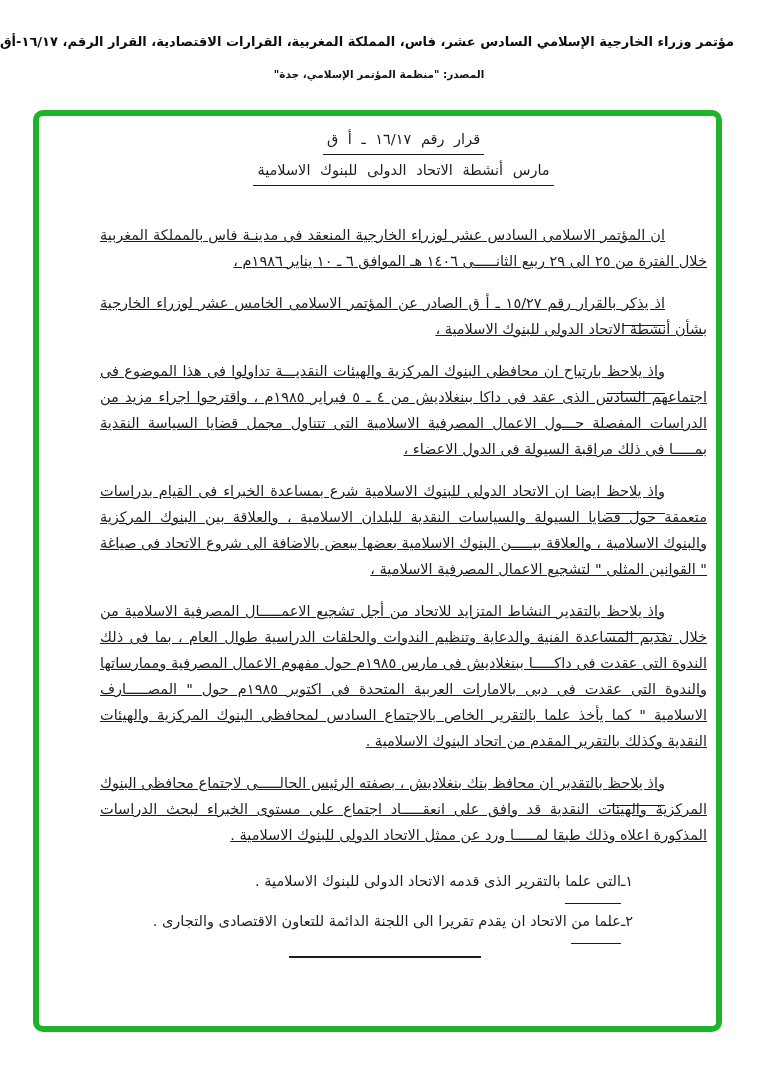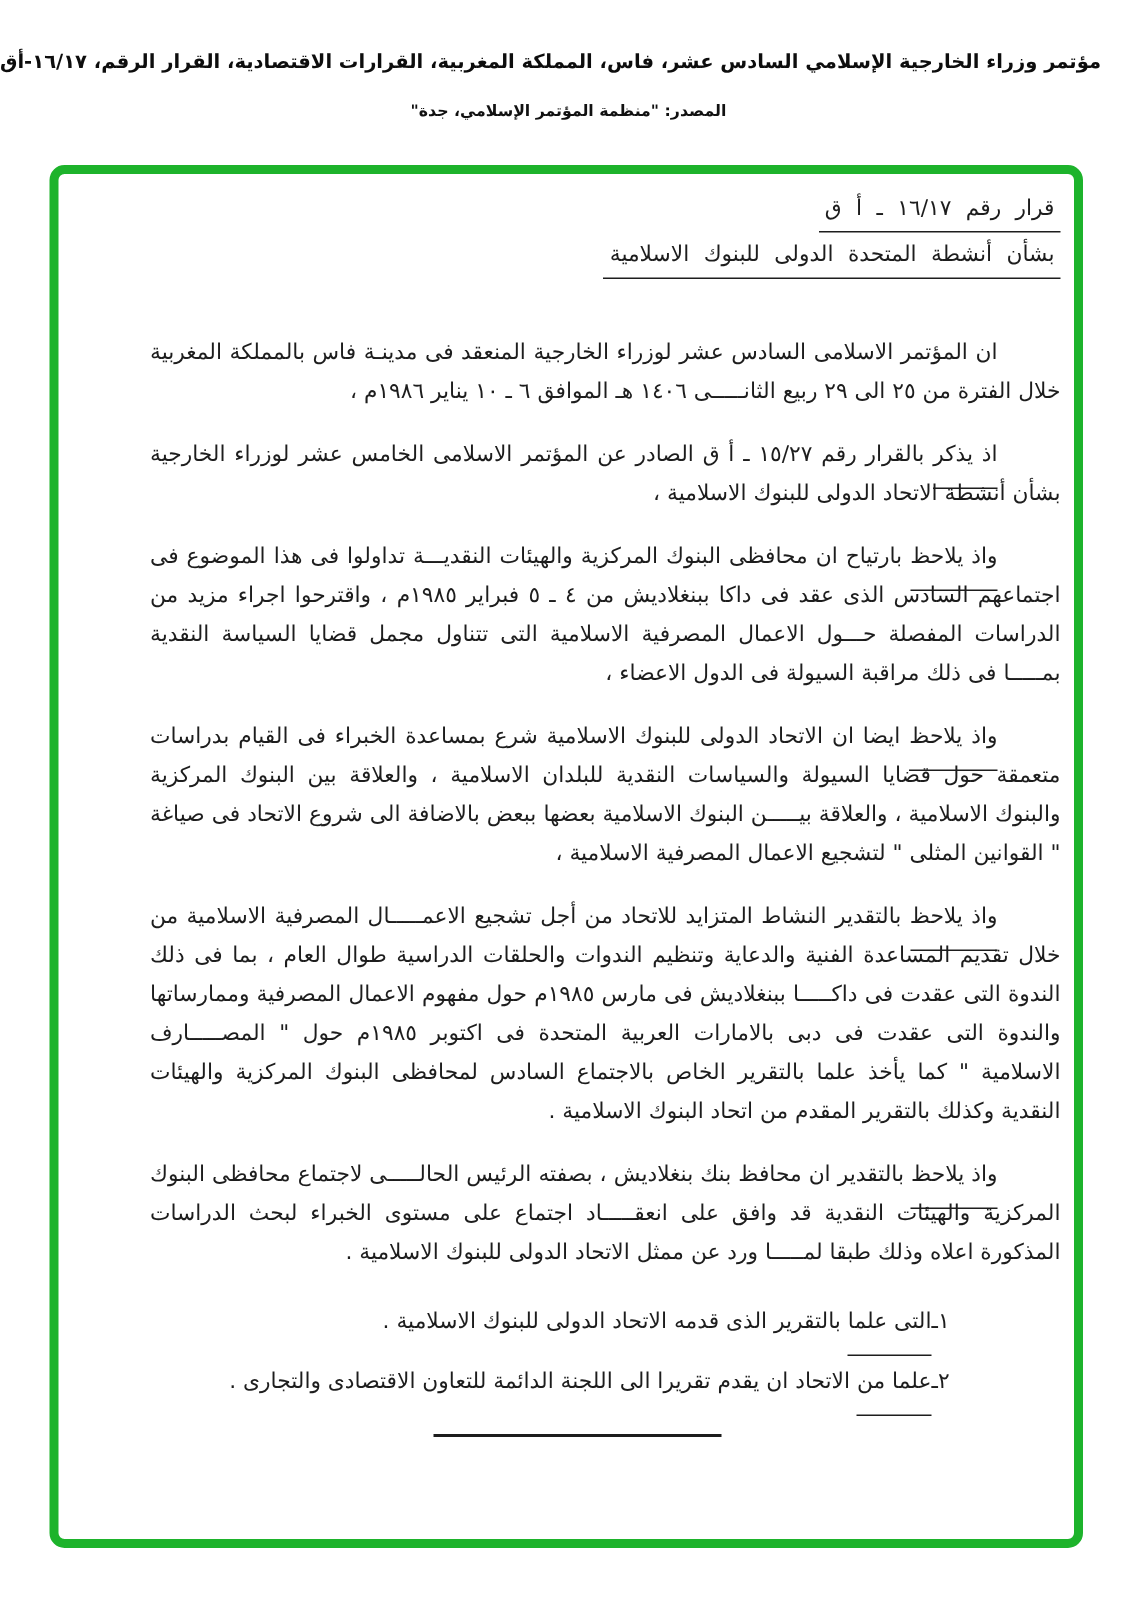--- a/index.html
+++ b/index.html
@@ -46,34 +46,35 @@
   
   .content {
     position: absolute;
     top: 10px; right: 9px; left: 61px;
     direction: rtl;
     font-size: 14.5px;
     line-height: 26px;
     color: #1d1d1d;
   }
   .doc-title {
-    text-align: right;
+    text-align: center;
     word-spacing: 5px;
     margin: 0 0 2px 0;
   }
   .doc-title .u {
     display: inline-block;
     border-bottom: 1.5px solid #1d1d1d;
     padding: 0 4px 2px 4px;
   }
   .paras { margin-top: 36px; }
   .para {
     margin: 0 0 16px 0;
     text-align: justify;
     text-indent: 42px;
+    text-decoration: underline;
   }
   .lead {
     border-bottom: 1.5px solid #1d1d1d;
     padding-bottom: 14px;
   }
   .items { margin-top: 20px; }
   .item {
     display: flex;
     direction: rtl;
     padding-right: 40px;
@@ -101,21 +102,21 @@
 <div class="hdr">مؤتمر وزراء الخارجية الإسلامي السادس عشر، فاس، المملكة المغربية، القرارات الاقتصادية، القرار الرقم، ١٦/١٧-أق</div>
 <div class="src">المصدر:  "منظمة المؤتمر الإسلامي، جدة"</div>
 
 <div class="frame" style="border-color: rgb(29, 179, 43);">
   <div class="content">
 
     <div class="doc-title">
       <span class="u">قرار رقم ١٦/١٧ ـ أ ق</span>
     </div>
     <div class="doc-title">
-      <span class="u">بشأن أنشطة المتحدة الدولى للبنوك الاسلامية</span>
+      <span class="u">مارس أنشطة الاتحاد الدولى للبنوك الاسلامية</span>
     </div>
 
     <div class="paras">
         <p class="para">ان المؤتمر الاسلامى السادس عشر لوزراء الخارجية المنعقد فى مدينـة فاس بالمملكة المغربية خلال الفترة من ٢٥ الى ٢٩ ربيع الثانـــــى ١٤٠٦ هـ الموافق ٦ ـ ١٠ يناير ١٩٨٦م ،</p>
         <p class="para"><span class="lead">اذ يذكر</span> بالقرار رقم ١٥/٢٧ ـ أ ق الصادر عن المؤتمر الاسلامى الخامس عشر لوزراء الخارجية بشأن أنشطة الاتحاد الدولى للبنوك الاسلامية ،</p>
         <p class="para"><span class="lead">واذ يلاحظ</span> بارتياح ان محافظى البنوك المركزية والهيئات النقديـــة تداولوا فى هذا الموضوع فى اجتماعهم السادس الذى عقد فى داكا ببنغلاديش من ٤ ـ ٥ فبراير ١٩٨٥م ، واقترحوا اجراء مزيد من الدراسات المفصلة حـــول الاعمال المصرفية الاسلامية التى تتناول مجمل قضايا السياسة النقدية بمـــــا فى ذلك مراقبة السيولة فى الدول الاعضاء ،</p>
         <p class="para"><span class="lead">واذ يلاحظ</span> ايضا ان الاتحاد الدولى للبنوك الاسلامية شرع بمساعدة الخبراء فى القيام بدراسات متعمقة حول قضايا السيولة والسياسات النقدية للبلدان الاسلامية ، والعلاقة بين البنوك المركزية والبنوك الاسلامية ، والعلاقة بيـــــن البنوك الاسلامية بعضها ببعض بالاضافة الى شروع الاتحاد فى صياغة " القوانين المثلى " لتشجيع الاعمال المصرفية الاسلامية ،</p>
         <p class="para"><span class="lead">واذ يلاحظ</span> بالتقدير النشاط المتزايد للاتحاد من أجل تشجيع الاعمـــــال المصرفية الاسلامية من خلال تقديم المساعدة الفنية والدعاية وتنظيم الندوات والحلقات الدراسية طوال العام ، بما فى ذلك الندوة التى عقدت فى داكـــــا ببنغلاديش فى مارس ١٩٨٥م حول مفهوم الاعمال المصرفية وممارساتها والندوة التى عقدت فى دبى بالامارات العربية المتحدة فى اكتوبر ١٩٨٥م حول " المصـــــارف الاسلامية " كما يأخذ علما بالتقرير الخاص بالاجتماع السادس لمحافظى البنوك المركزية والهيئات النقدية وكذلك بالتقرير المقدم من اتحاد البنوك الاسلامية .</p>
         <p class="para"><span class="lead">واذ يلاحظ</span> بالتقدير ان محافظ بنك بنغلاديش ، بصفته الرئيس الحالـــــى لاجتماع محافظى البنوك المركزية والهيئات النقدية قد وافق على انعقـــــاد اجتماع على مستوى الخبراء لبحث الدراسات المذكورة اعلاه وذلك طبقا لمـــــا ورد عن ممثل الاتحاد الدولى للبنوك الاسلامية .</p>
       </div>

